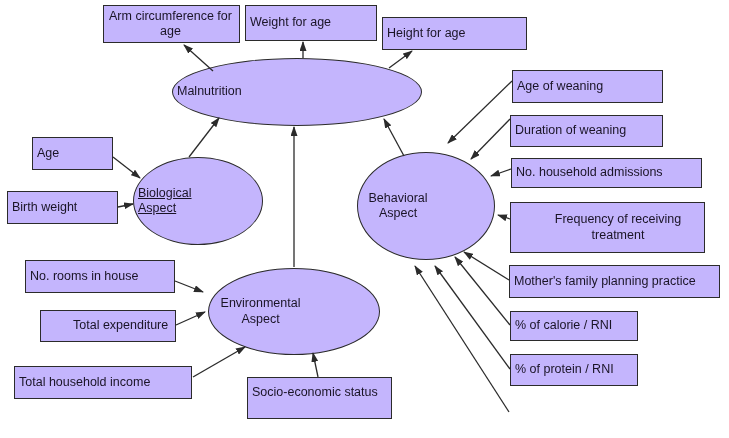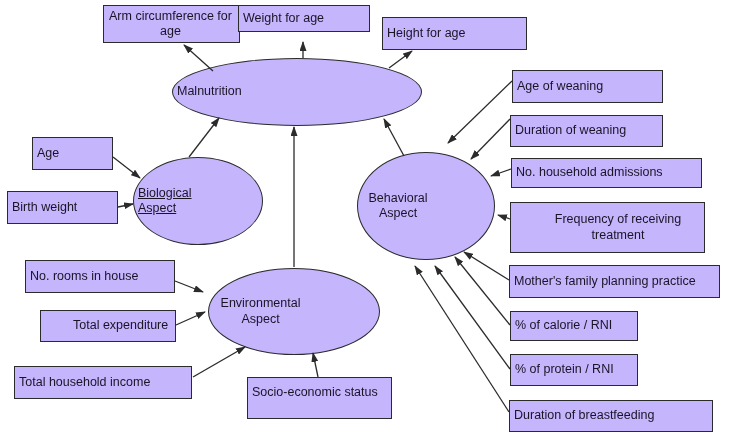--- a/index.html
+++ b/index.html
@@ -46,21 +46,21 @@
   #ah path{fill:var(--ink);}
 </style>
 </head>
 <body>
 
 <div id="canvas">
 
   <div class="node" style="left:103px;top:5px;width:137px;height:38px;">
     <span class="inner" style="max-width:125px;">Arm circumference for age</span>
   </div>
-  <div class="node" style="left:238px;top:5px;width:132px;height:27px;">
+  <div class="node" style="left:245px;top:5px;width:132px;height:36px;">
     <span class="inner">Weight for age</span>
   </div>
   <div class="node" style="left:382px;top:17px;width:145px;height:33px;">
     <span class="inner">Height for age</span>
   </div>
 
   <div class="node ellipse" style="left:172px;top:58px;width:250px;height:68px;">
     <span class="inner">Malnutrition</span>
   </div>
   <div class="node ellipse" style="left:133px;top:157px;width:130px;height:88px;text-align:left;">
@@ -107,23 +107,20 @@
   </div>
   <div class="node" style="left:509px;top:265px;width:211px;height:33px;">
     <span class="inner">Mother's family planning practice</span>
   </div>
   <div class="node" style="left:510px;top:311px;width:128px;height:30px;">
     <span class="inner">% of calorie / RNI</span>
   </div>
   <div class="node" style="left:510px;top:354px;width:128px;height:32px;">
     <span class="inner">% of protein / RNI</span>
   </div>
-  <div class="node" style="left:509px;top:400px;width:204px;height:32px;">
-    <span class="inner">Duration of breastfeeding</span>
-  </div>
 
   <svg class="arrows" viewBox="0 0 729 438">
     <defs>
       <marker id="ah" viewBox="0 0 10 7" markerWidth="10" markerHeight="7" refX="9" refY="3.5" orient="auto" markerUnits="userSpaceOnUse">
         <path d="M0,0 L10,3.5 L0,7 Z"></path>
       </marker>
     </defs>
     <line x1="213" y1="71" x2="184" y2="45" marker-end="url(#ah)"></line>
     <line x1="303" y1="58" x2="303" y2="42" marker-end="url(#ah)"></line>
     <line x1="389" y1="68" x2="412" y2="51" marker-end="url(#ah)"></line>

